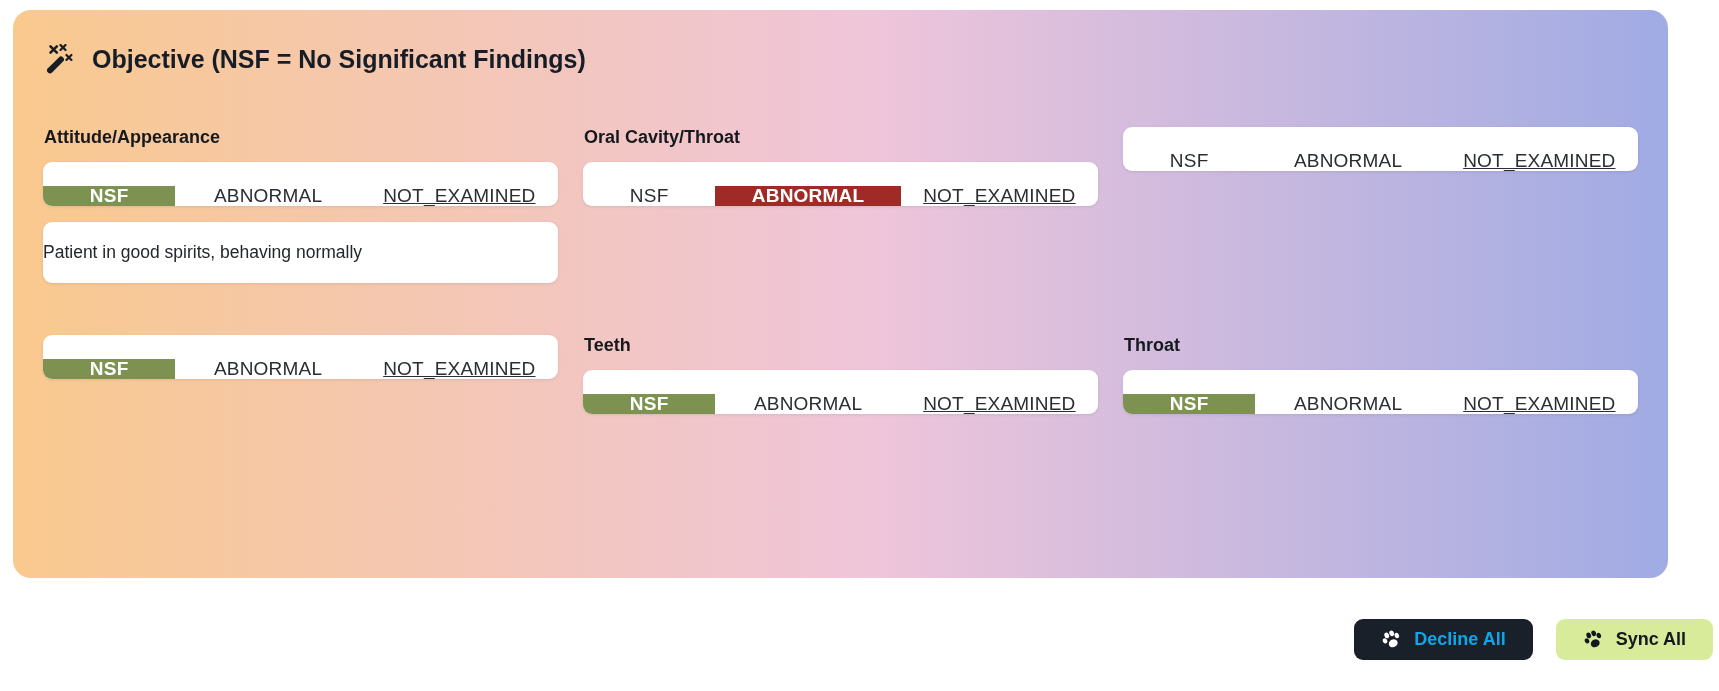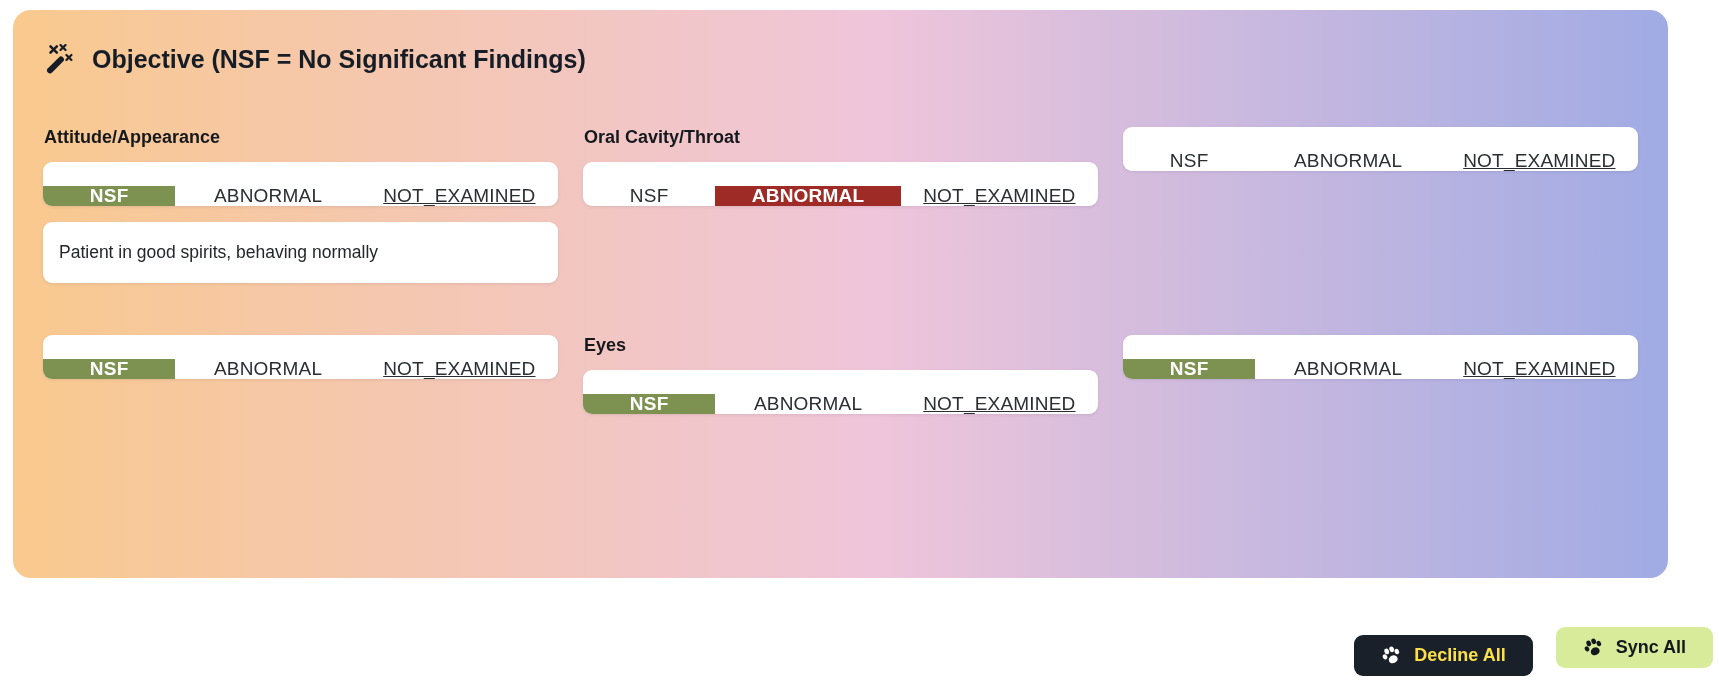--- a/index.html
+++ b/index.html
@@ -43,34 +43,34 @@
   }
   .seg:nth-child(1){width:25.7%;}
   .seg:nth-child(2){width:36%;}
   .seg:nth-child(3){width:38.3%;text-decoration:underline;}
   .seg.active-green{background:var(--c-nsf);color:#ffffff;font-weight:bold;}
   .seg.active-red{background:var(--c-abn);color:#ffffff;font-weight:bold;}
   .note{
     box-sizing:border-box;display:block;width:100%;height:61px;
     margin-top:16px;border:none;border-radius:9px;background:#ffffff;
     box-shadow:0 1px 3px rgba(40,30,60,.10);
-    padding:0 16px;font-family:inherit;font-size:17.5px;color:#23262b;
+    padding:0 0;font-family:inherit;font-size:17.5px;color:#23262b;
     outline:none;
   }
   .footer{
     display:flex;justify-content:flex-end;align-items:center;
     gap:23px;margin-top:41px;padding-right:6px;
   }
   .btn{
     display:flex;align-items:center;gap:12px;
     height:41px;border:none;border-radius:9px;cursor:pointer;
     font-family:inherit;font-size:18px;font-weight:bold;
     padding:0 27px;
   }
-  .btn-decline{background:var(--c-decline);color:#fde047;margin-top:16px;}
+  .btn-decline{background:var(--c-decline);color:#0ea5e9;}
   .btn-sync{background:var(--c-sync);color:#14181d;text-align:right;}
   .paw-icon{width:21px;height:21px;display:block;transform:rotate(-24deg);}
 </style>
 </head>
 <body>
 
 <div class="card">
   <div class="card-title">
     <svg class="wand-icon" viewBox="0 0 34 34">
       <g stroke="#161d26" fill="none" stroke-linecap="round">
@@ -117,29 +117,30 @@
 
     <div class="group">
       <div class="segmented">
         <button class="seg active-green">NSF</button>
         <button class="seg">ABNORMAL</button>
         <button class="seg">NOT_EXAMINED</button>
       </div>
     </div>
 
     <div class="group">
-      <div class="field-label">Eyes</div>
+      <div class="field-label">Teeth</div>
       <div class="segmented">
         <button class="seg active-green">NSF</button>
         <button class="seg">ABNORMAL</button>
         <button class="seg">NOT_EXAMINED</button>
       </div>
     </div>
 
     <div class="group">
+      <div class="field-label">Throat</div>
       <div class="segmented">
         <button class="seg active-green">NSF</button>
         <button class="seg">ABNORMAL</button>
         <button class="seg">NOT_EXAMINED</button>
       </div>
     </div>
 
   </div>
 </div>
 

